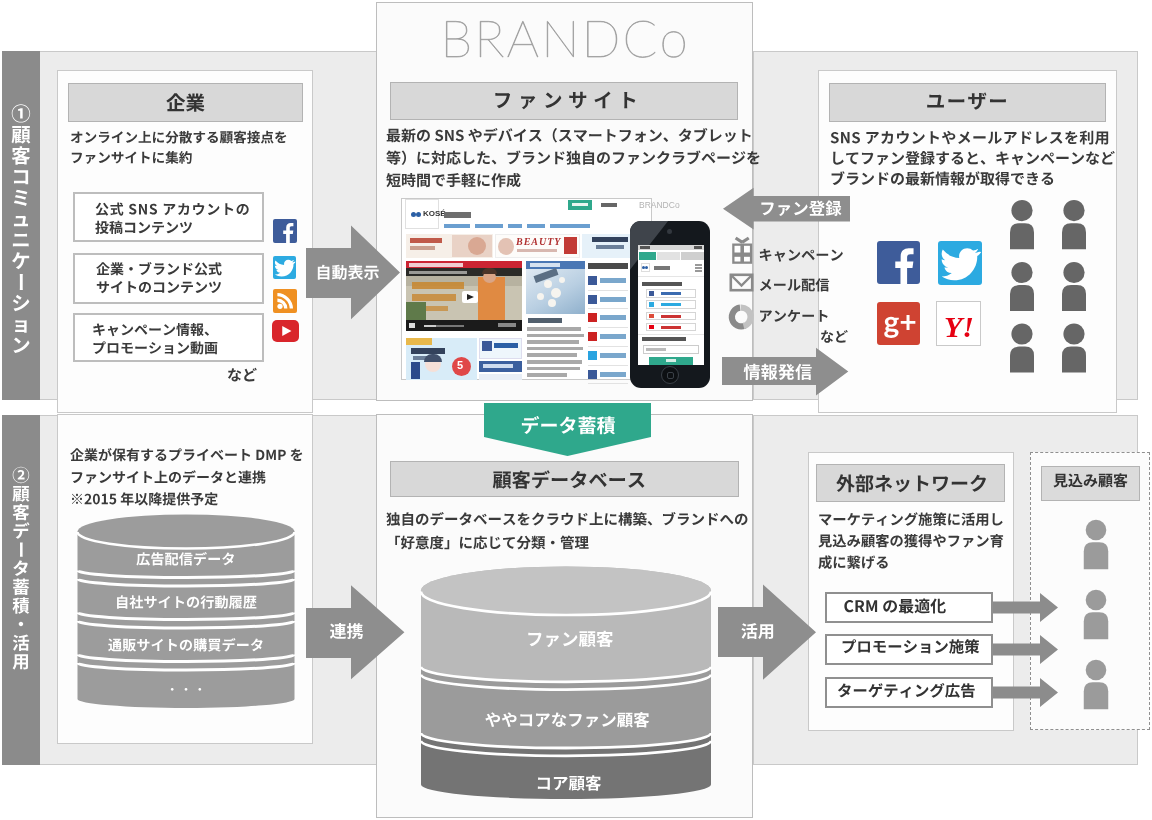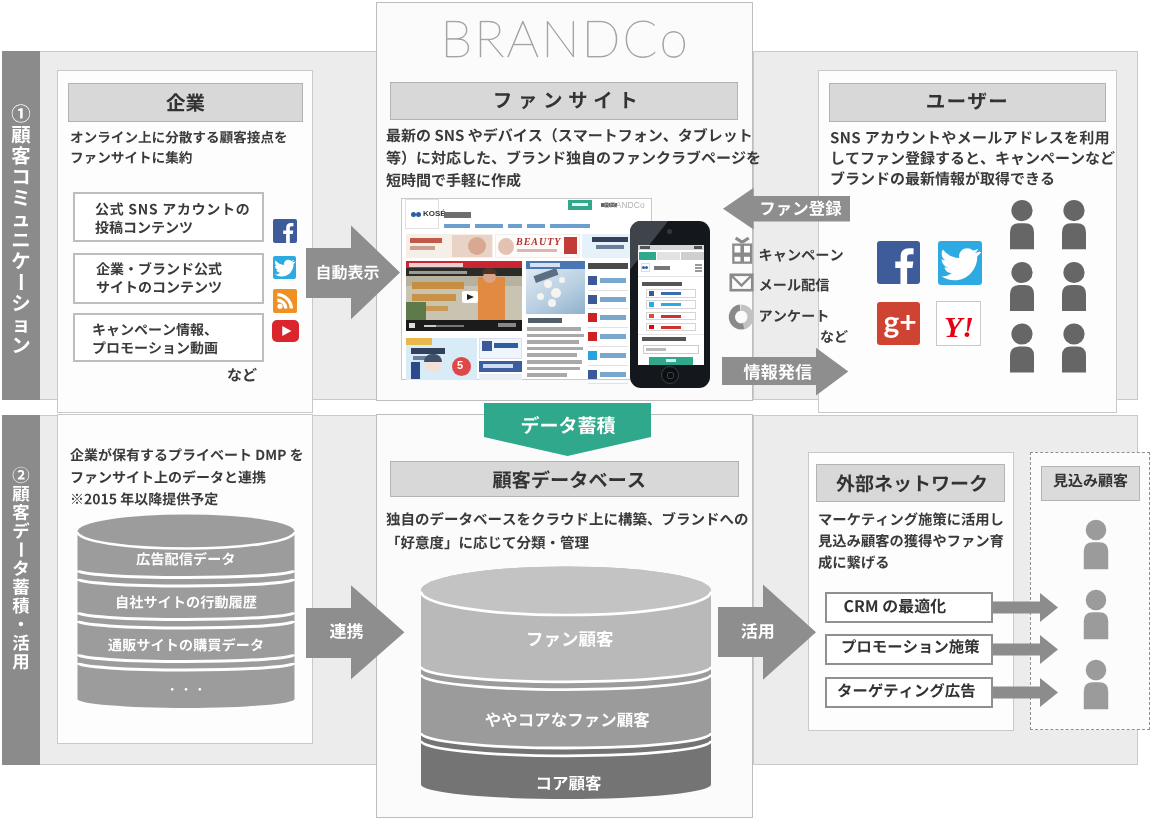--- a/index.html
+++ b/index.html
@@ -28,21 +28,21 @@
 <div style="position:absolute;left:73px;top:192px;width:191px;height:50px;background:#fff;border:2px solid #bdbdbd;box-sizing:border-box;"></div>
 <div style="position:absolute;left:73px;top:253px;width:191px;height:51px;background:#fff;border:2px solid #bdbdbd;box-sizing:border-box;"></div>
 <div style="position:absolute;left:73px;top:313px;width:191px;height:49px;background:#fff;border:2px solid #bdbdbd;box-sizing:border-box;"></div>
 <div style="position:absolute;left:825px;top:592px;width:168px;height:31px;background:#fff;border:2px solid #8f8f8f;box-sizing:border-box;"></div>
 <div style="position:absolute;left:825px;top:634px;width:168px;height:31px;background:#fff;border:2px solid #8f8f8f;box-sizing:border-box;"></div>
 <div style="position:absolute;left:825px;top:677px;width:168px;height:31px;background:#fff;border:2px solid #8f8f8f;box-sizing:border-box;"></div>
 <div style="position:absolute;left:401px;top:198px;width:251px;height:182px;background:#fff;border:1px solid #c9c9c9;box-sizing:border-box;"></div>
 <div style="position:absolute;left:568px;top:200px;width:24px;height:10px;background:#2fa88c;"></div>
 <div style="position:absolute;left:572px;top:203px;width:16px;height:3px;background:#e8f5f0;"></div>
 <div style="position:absolute;left:601px;top:203px;width:16px;height:4px;background:#666;"></div>
-<div style="position:absolute;left:604px;top:200px;font:8.5px 'Liberation Sans',sans-serif;color:#b3b3b3;">BRANDCo</div>
+<div style="position:absolute;left:639px;top:200px;font:8.5px 'Liberation Sans',sans-serif;color:#b3b3b3;">BRANDCo</div>
 <div style="position:absolute;left:405px;top:199px;width:34px;height:30px;background:#fff;border:1px solid #e0e0e0;box-sizing:border-box;"></div>
 <div style="position:absolute;left:411px;top:212px;width:5px;height:5px;background:#2b5fa5;border-radius:50%;"></div>
 <div style="position:absolute;left:416px;top:212px;width:5px;height:5px;background:#2b5fa5;border-radius:50%;"></div>
 <div style="position:absolute;left:423px;top:209px;font:bold 8px 'Liberation Sans',sans-serif;color:#333;">KOSÉ</div>
 <div style="position:absolute;left:444px;top:212px;width:27px;height:6px;background:#6e6e6e;"></div>
 <div style="position:absolute;left:444px;top:223.5px;width:26px;height:4.5px;background:#6b9fd0;"></div>
 <div style="position:absolute;left:475px;top:223.5px;width:28px;height:4.5px;background:#6b9fd0;"></div>
 <div style="position:absolute;left:508px;top:223.5px;width:14px;height:4.5px;background:#6b9fd0;"></div>
 <div style="position:absolute;left:527px;top:223.5px;width:18px;height:4.5px;background:#6b9fd0;"></div>
 <div style="position:absolute;left:550px;top:223.5px;width:40px;height:4.5px;background:#6b9fd0;"></div>

